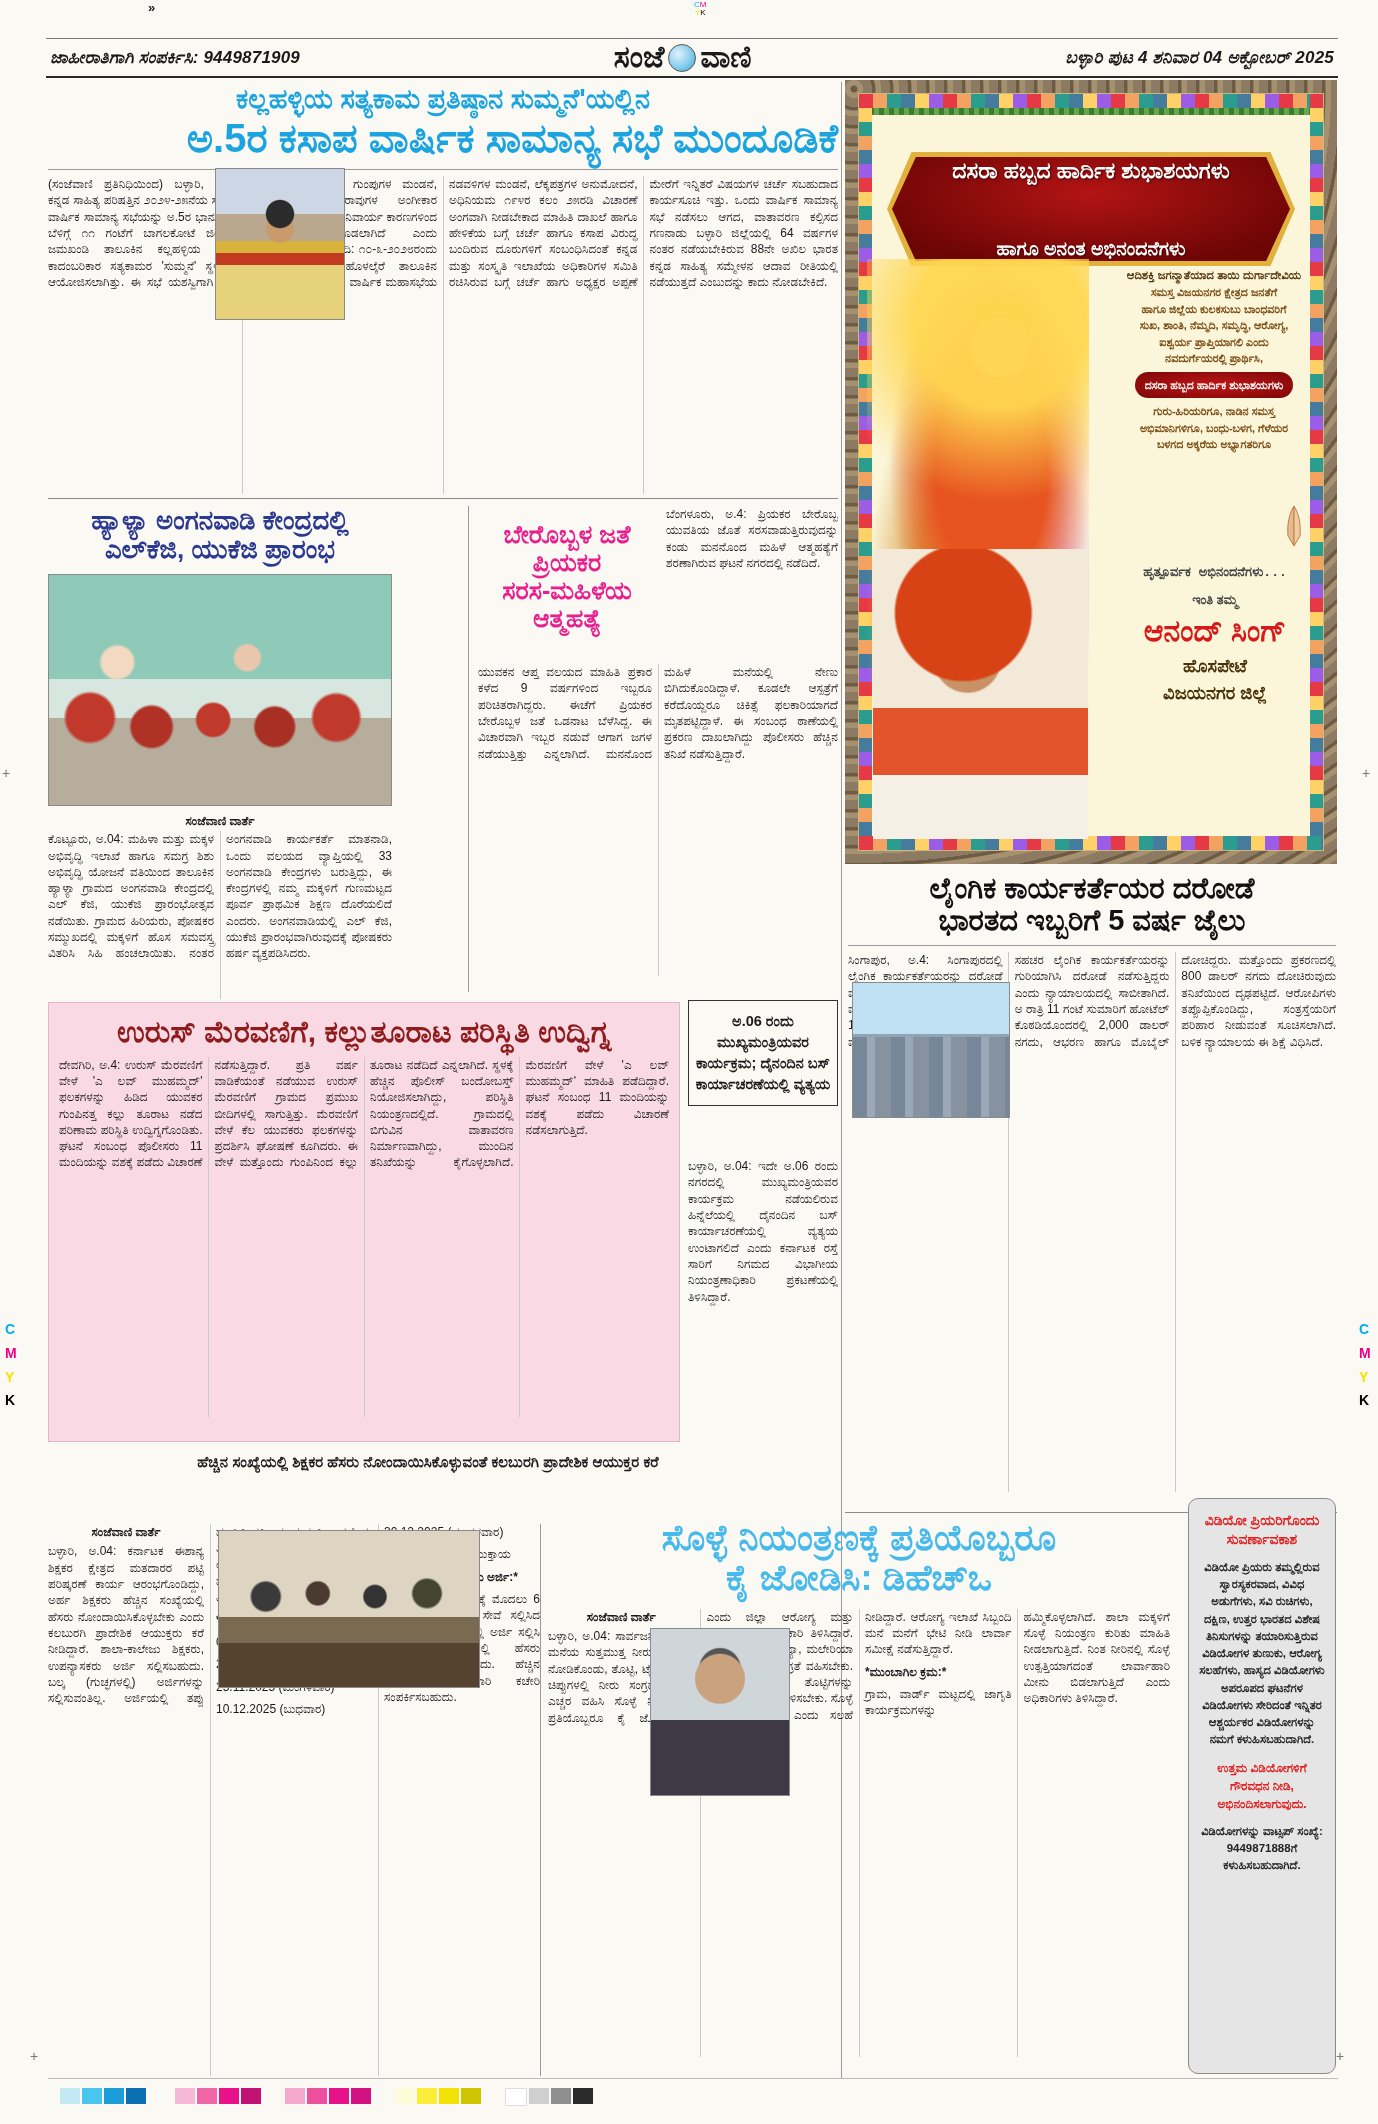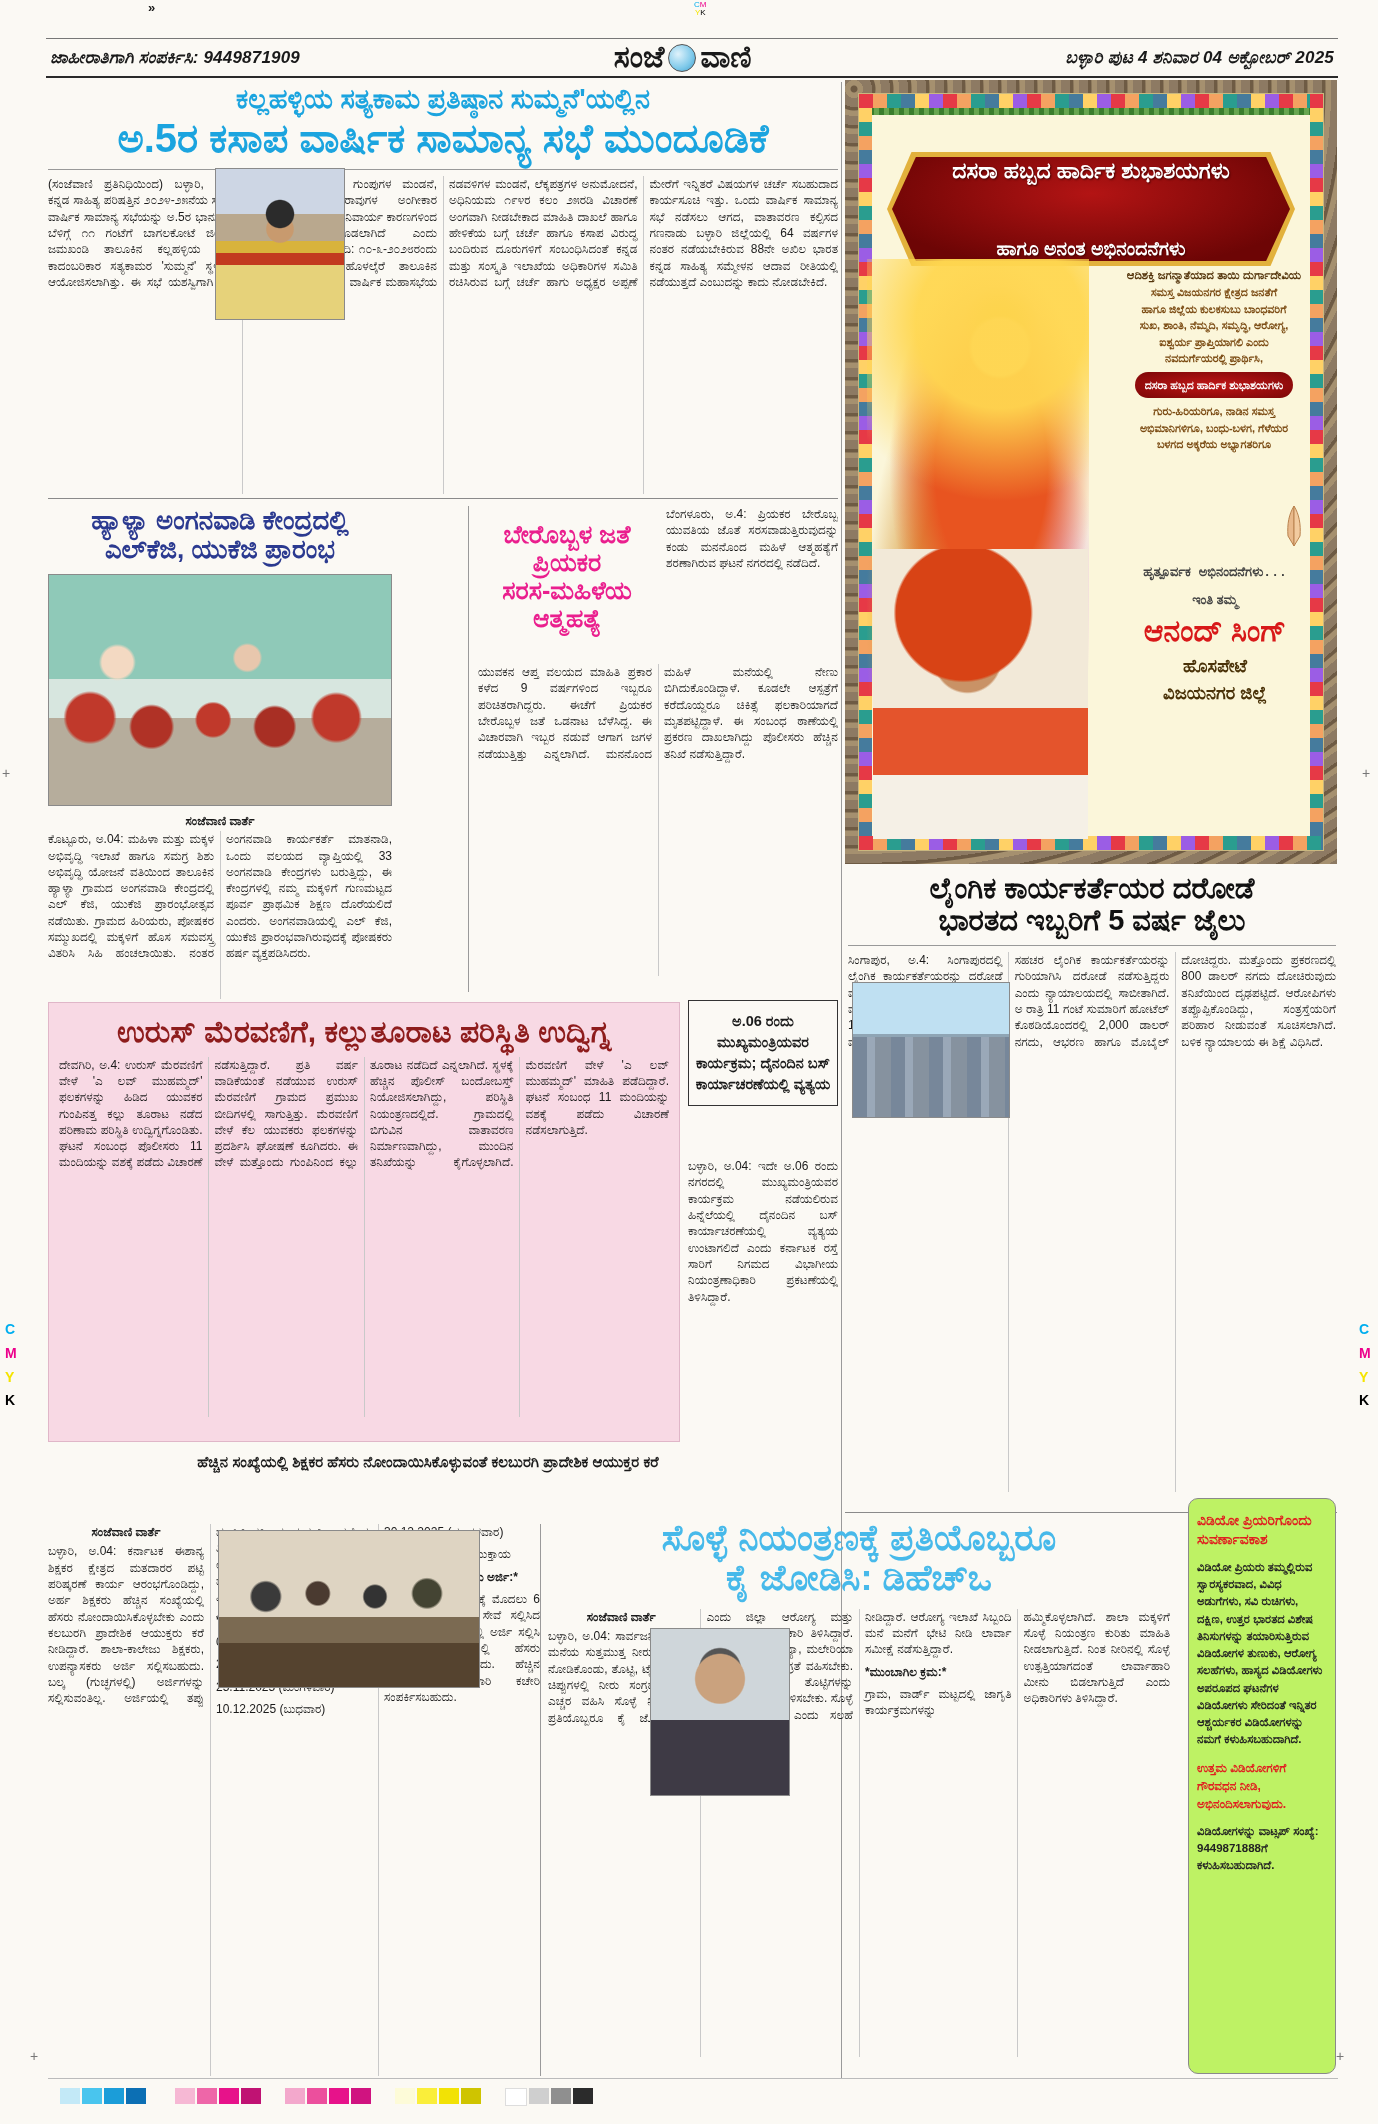--- a/index.html
+++ b/index.html
@@ -84,21 +84,21 @@
   .ad-close .hrt{color:#404040;font-weight:bold;font-size:13px;line-height:1.4;font-family:Liberation Mono, monospace;}
   .ad-close .inti{color:#444;font-weight:bold;font-size:13px;margin:10px 0 6px;}
   .ad-close .name{color:#d81919;font-weight:bold;font-size:30px;margin:4px 0;}
   .ad-close .place{color:#4a3208;font-weight:bold;font-size:18px;line-height:1.5;}
   .hands{position:absolute;right:10px;top:408px;}
   
   .cm-box{position:absolute;left:688px;top:1000px;width:150px;box-sizing:border-box;border:1.5px solid #333;padding:10px 6px;text-align:center;font-weight:bold;font-size:14.5px;line-height:1.45;}
   
   .urus{position:absolute;left:48px;top:1002px;width:632px;height:440px;background:#f8d9e4;border:1px solid #e0b6c8;box-sizing:border-box;padding:8px 10px;}
   
-  .vbox{position:absolute;left:1188px;top:1498px;width:148px;height:576px;background:#bef264;border:1.5px solid #8a8a8a;border-radius:10px;box-sizing:border-box;padding:12px 8px;text-align:left;}
+  .vbox{position:absolute;left:1188px;top:1498px;width:148px;height:576px;background:#e5e5e5;border:1.5px solid #8a8a8a;border-radius:10px;box-sizing:border-box;padding:12px 8px;text-align:center;}
   .vbox .vt{color:#e02020;font-weight:bold;font-size:14px;line-height:1.35;margin-bottom:10px;}
   .vbox .vb{font-weight:bold;font-size:11.5px;line-height:1.5;color:#222;}
   .vbox .vh{color:#e02020;font-weight:bold;font-size:12px;line-height:1.5;margin:10px 0;}
   
   .cmyk-v{position:absolute;font-weight:bold;font-size:14px;line-height:1.7;}
   .cmyk-v span{display:block;}
   .c-c{color:#00aeef;} .c-m{color:#ec008c;} .c-y{color:#f5e400;} .c-k{color:#000;}
   .bars{position:absolute;top:2088px;height:16px;display:flex;gap:2px;}
   .sw{width:20px;height:16px;display:inline-block;}
   .reg{position:absolute;color:#777;font-size:14px;}
@@ -139,21 +139,21 @@
       <span class="logo"></span>
       <span>ವಾಣಿ</span>
     </div>
     <div class="dateline">ಬಳ್ಳಾರಿ  ಪುಟ 4  ಶನಿವಾರ  04 ಅಕ್ಟೋಬರ್ 2025</div>
   </div>
 
   <div class="vline" style="left:841px;top:82px;height:1996px;"></div>
 
   <div class="abs" style="left:48px;top:84px;width:790px;">
     <div class="hl c-cyan" style="font-size:27px;">ಕಲ್ಲಹಳ್ಳಿಯ ಸತ್ಯಕಾಮ ಪ್ರತಿಷ್ಠಾನ ಸುಮ್ಮನೆ'ಯಲ್ಲಿನ</div>
-    <div class="hl c-cyan" style="font-size:40px;margin-top:2px;">ಅ.5ರ ಕಸಾಪ ವಾರ್ಷಿಕ ಸಾಮಾನ್ಯ ಸಭೆ ಮುಂದೂಡಿಕೆ</div>
+    <div class="hl c-cyan" style="font-size:40px;margin-top:2px;text-align:right;">ಅ.5ರ ಕಸಾಪ ವಾರ್ಷಿಕ ಸಾಮಾನ್ಯ ಸಭೆ ಮುಂದೂಡಿಕೆ</div>
     <div style="border-top:1px solid #999;margin:8px 0 6px;"></div>
     <div class="body-txt cols4" style="height:318px;">(ಸಂಜೆವಾಣಿ ಪ್ರತಿನಿಧಿಯಿಂದ) ಬಳ್ಳಾರಿ, ಅ.4: ಕನ್ನಡ ಸಾಹಿತ್ಯ ಪರಿಷತ್ತಿನ ೨೦೨೪-೨೫ನೆಯ ಸಾಲಿನ ವಾರ್ಷಿಕ ಸಾಮಾನ್ಯ ಸಭೆಯನ್ನು ಅ.5ರ ಭಾನುವಾರ ಬೆಳಿಗ್ಗೆ ೧೧ ಗಂಟೆಗೆ ಬಾಗಲಕೋಟೆ ಜಿಲ್ಲೆಯ ಜಮಖಂಡಿ ತಾಲೂಕಿನ ಕಲ್ಲಹಳ್ಳಿಯ ಖ್ಯಾತ ಕಾದಂಬರಿಕಾರ ಸತ್ಯಕಾಮರ 'ಸುಮ್ಮನೆ' ಸ್ಥಳದಲ್ಲಿ ಆಯೋಜಿಸಲಾಗಿತ್ತು. ಈ ಸಭೆ ಯಶಸ್ವಿಗಾಗಿ ಎಲ್ಲ ಸಿದ್ಧತೆಗಳು ನಡೆದಿದ್ದವು. ಗುಂಪುಗಳ ಮಂಡನೆ, ಚರ್ಚೆ ಹಾಗೂ ಠರಾವುಗಳ ಅಂಗೀಕಾರ ನಡೆಯಬೇಕಿತ್ತು. ಆದರೆ ಅನಿವಾರ್ಯ ಕಾರಣಗಳಿಂದ ಸಭೆಯನ್ನು ಮುಂದೂಡಲಾಗಿದೆ ಎಂದು ತಿಳಿಸಲಾಗಿದೆ. ಸಭೆಯಲ್ಲಿ ದಿ: ೧೦-೩-೨೦೨೮ರಂದು ಚಿತ್ರದುರ್ಗ ಜಿಲ್ಲೆಯ ಹೊಳಲ್ಕೆರೆ ತಾಲೂಕಿನ ಮಲ್ನಾಡಿಹಳ್ಳಿಯಲ್ಲಿ ನಡೆದ ವಾರ್ಷಿಕ ಮಹಾಸಭೆಯ ನಡವಳಿಗಳ ಮಂಡನೆ, ಲೆಕ್ಕಪತ್ರಗಳ ಅನುಮೋದನೆ, ಅಧಿನಿಯಮ ೧೯೪ರ ಕಲಂ ೨೫ರಡಿ ವಿಚಾರಣೆ ಅಂಗವಾಗಿ ನೀಡಬೇಕಾದ ಮಾಹಿತಿ ದಾಖಲೆ ಹಾಗೂ ಹೇಳಿಕೆಯ ಬಗ್ಗೆ ಚರ್ಚೆ ಹಾಗೂ ಕಸಾಪ ವಿರುದ್ಧ ಬಂದಿರುವ ದೂರುಗಳಿಗೆ ಸಂಬಂಧಿಸಿದಂತೆ ಕನ್ನಡ ಮತ್ತು ಸಂಸ್ಕೃತಿ ಇಲಾಖೆಯ ಅಧಿಕಾರಿಗಳ ಸಮಿತಿ ರಚಿಸಿರುವ ಬಗ್ಗೆ ಚರ್ಚೆ ಹಾಗು ಅಧ್ಯಕ್ಷರ ಅಪ್ಪಣೆ ಮೇರೆಗೆ ಇನ್ನಿತರೆ ವಿಷಯಗಳ ಚರ್ಚೆ ಸಬಹುದಾದ ಕಾರ್ಯಸೂಚಿ ಇತ್ತು. ಒಂದು ವಾರ್ಷಿಕ ಸಾಮಾನ್ಯ ಸಭೆ ನಡೆಸಲು ಆಗದ, ವಾತಾವರಣ ಕಲ್ಪಿಸದ ಗಣನಾಡು ಬಳ್ಳಾರಿ ಜಿಲ್ಲೆಯಲ್ಲಿ 64 ವರ್ಷಗಳ ನಂತರ ನಡೆಯಬೇಕಿರುವ 88ನೇ ಅಖಿಲ ಭಾರತ ಕನ್ನಡ ಸಾಹಿತ್ಯ ಸಮ್ಮೇಳನ ಆದಾವ ರೀತಿಯಲ್ಲಿ ನಡೆಯುತ್ತದೆ ಎಂಬುದನ್ನು ಕಾದು ನೋಡಬೇಕಿದೆ.</div>
   </div>
   <div class="photo ph-kasapa abs" style="left:215px;top:168px;width:130px;height:152px;"></div>
   <div class="hline" style="left:48px;top:498px;width:790px;"></div>
 
   <div class="abs" style="left:48px;top:506px;width:344px;">
     <div class="hl c-navy" style="font-size:26px;">ಹ್ಯಾಳ್ಯಾ ಅಂಗನವಾಡಿ ಕೇಂದ್ರದಲ್ಲಿ</div>
     <div class="hl c-navy" style="font-size:26px;">ಎಲ್‌ಕೆಜಿ, ಯುಕೆಜಿ ಪ್ರಾರಂಭ</div>
     <div class="photo ph-angan" style="width:344px;height:232px;margin-top:10px;position:relative;"></div>

